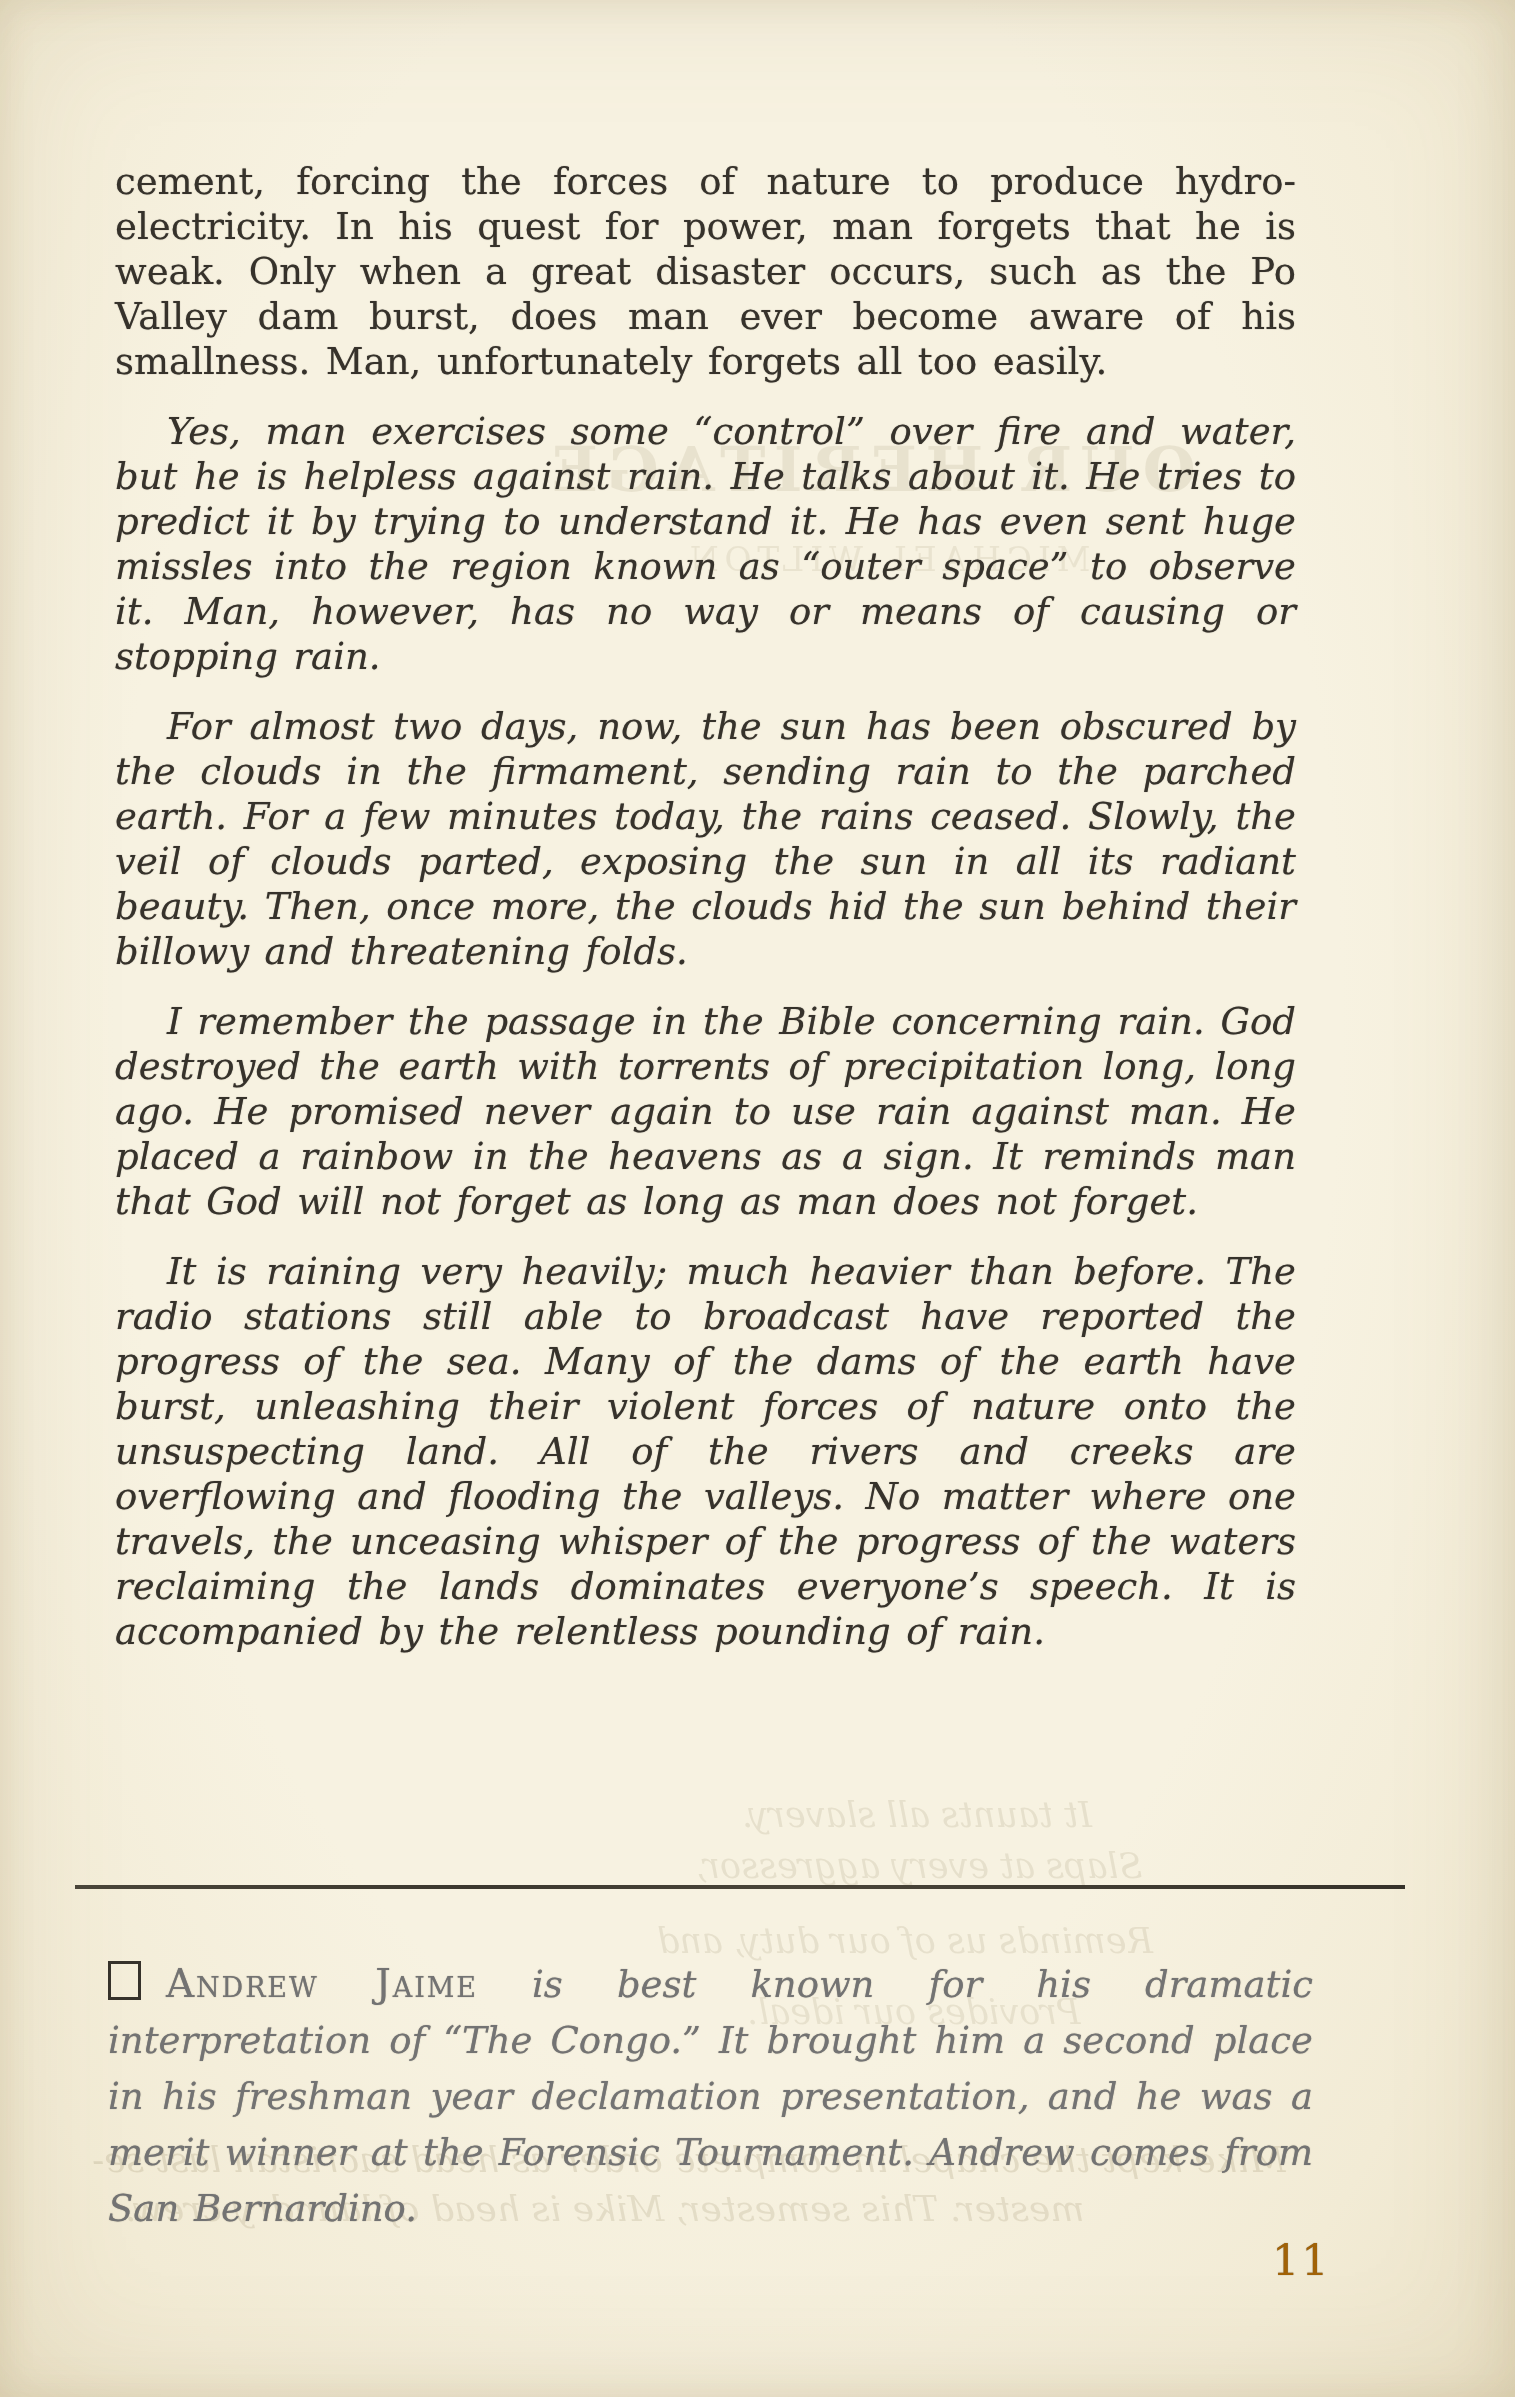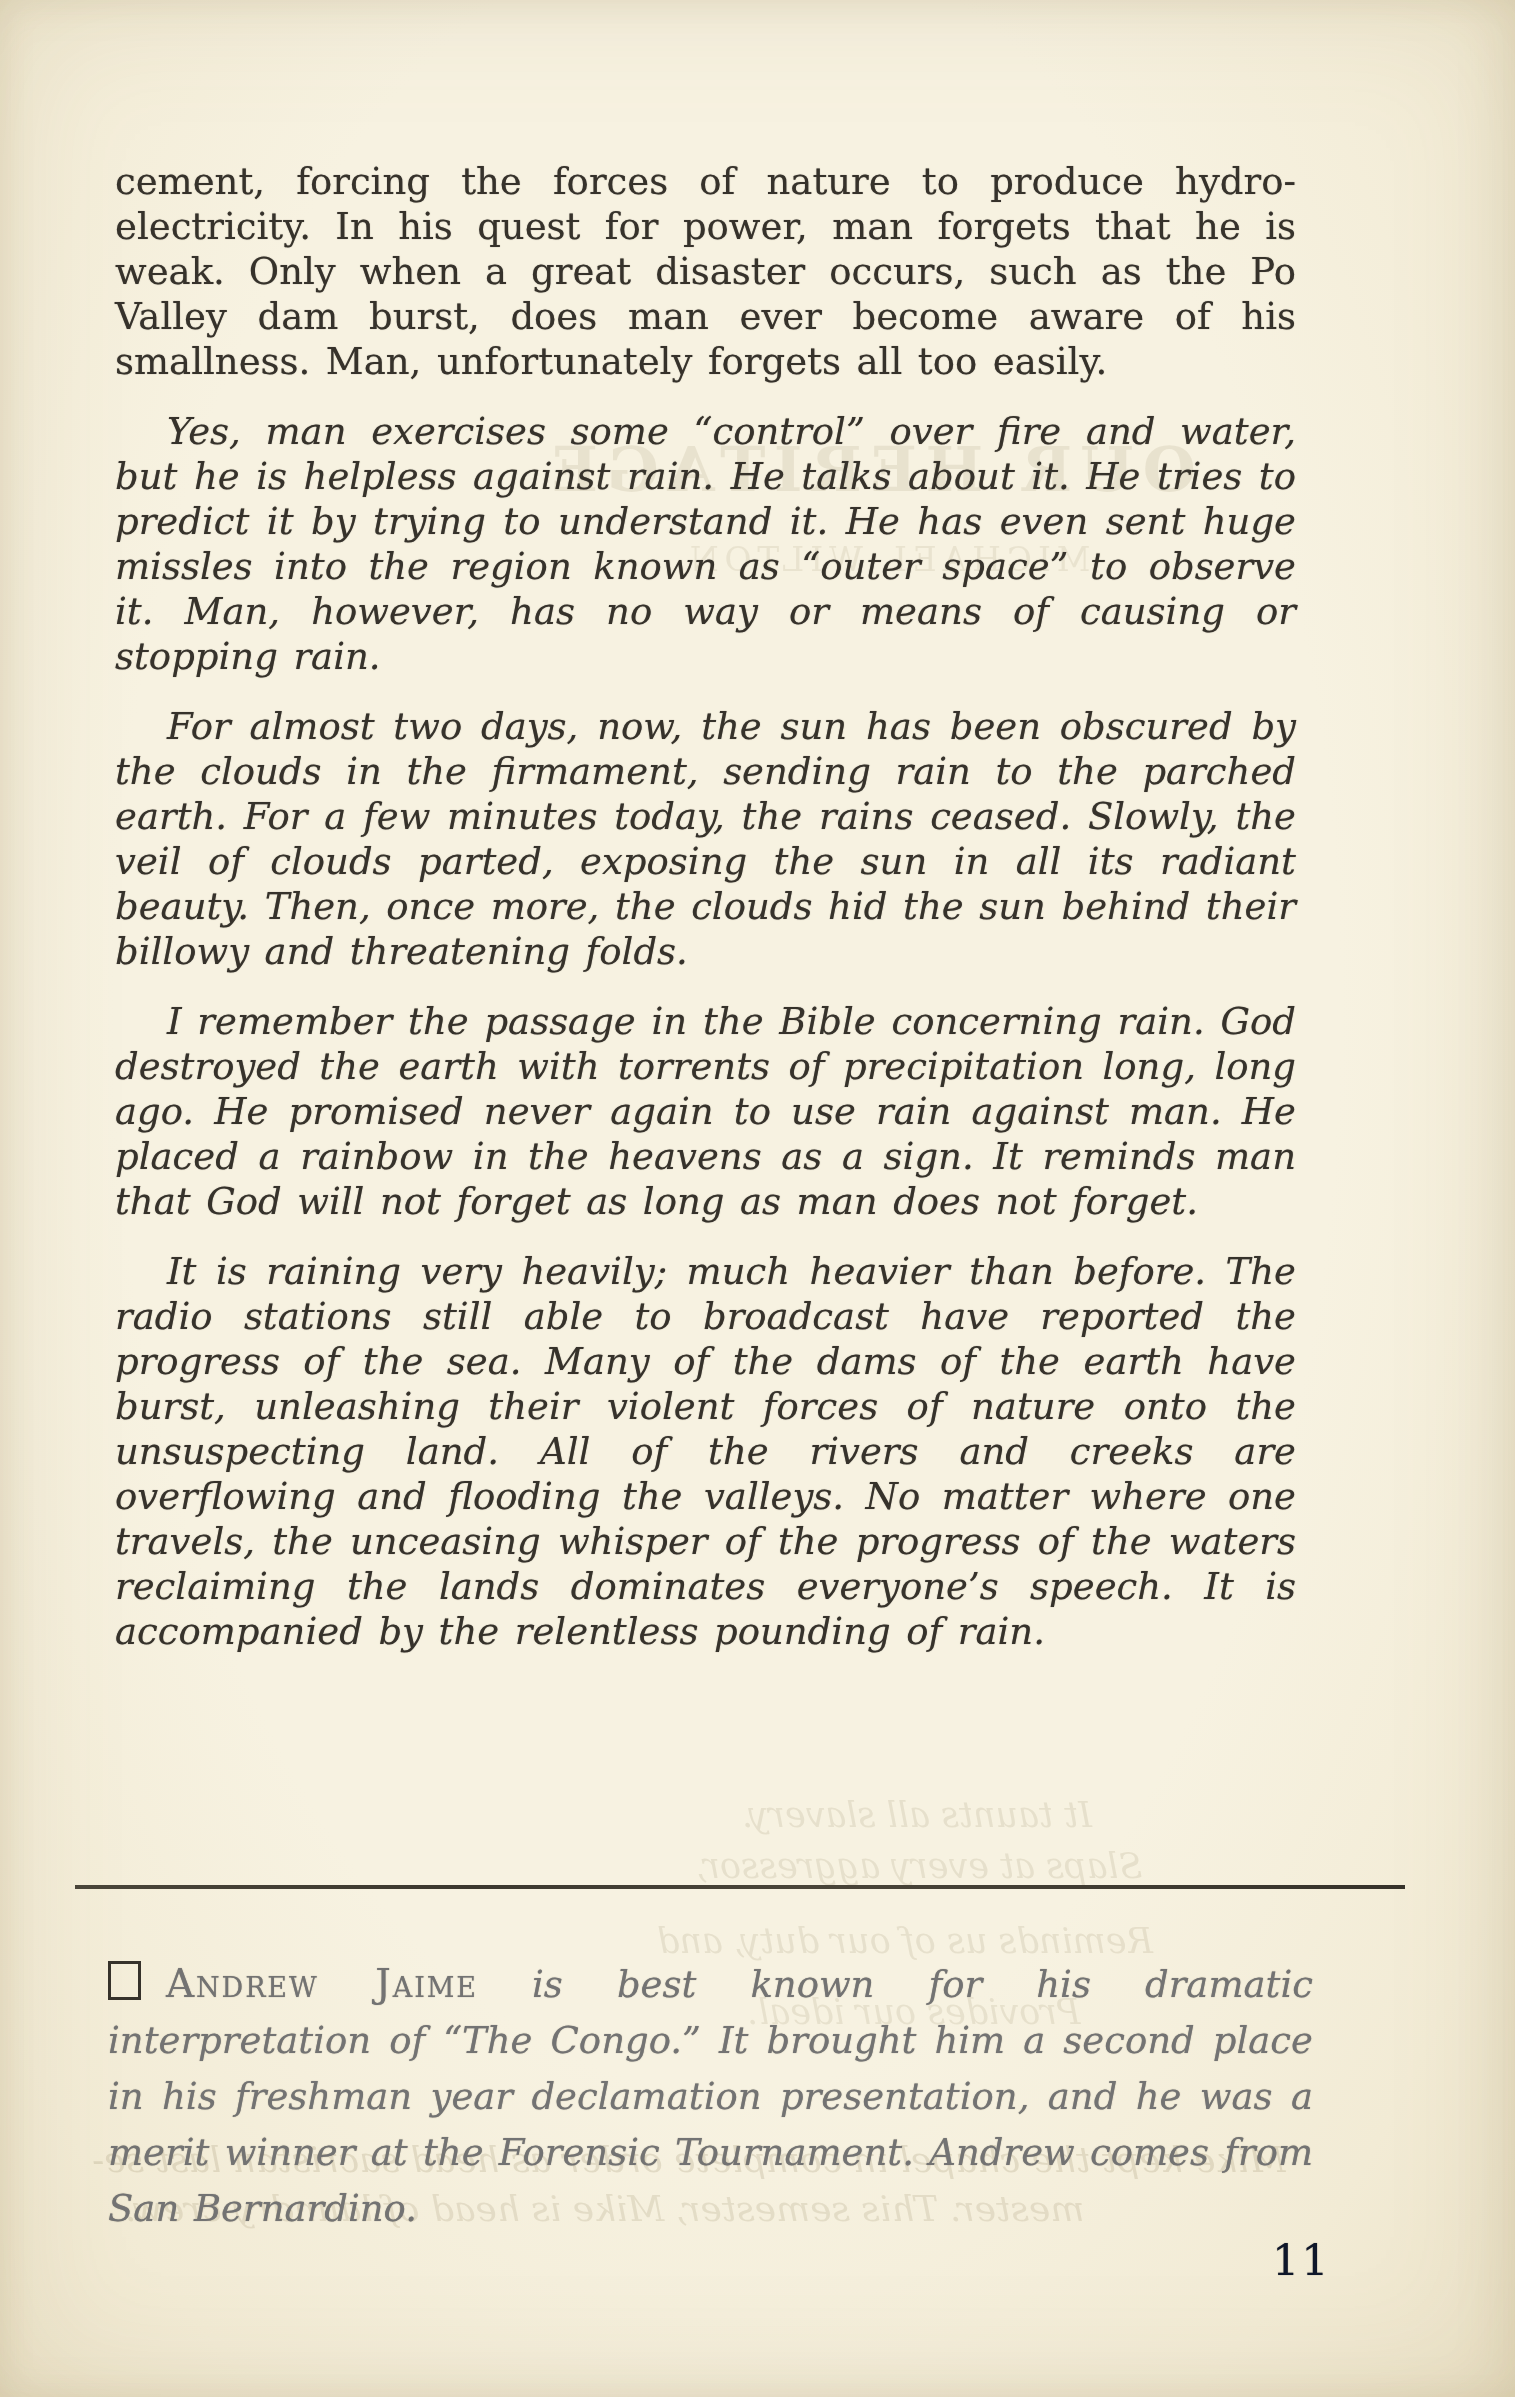--- a/index.html
+++ b/index.html
@@ -67,21 +67,21 @@
     letter-spacing: 1.9px;
     font-size: 39px;
   }
 
   
   .pagenum {
     position: absolute;
     left: 1272px; top: 2235px;
     font-size: 43px;
     letter-spacing: 1.9px;
-    color: #0f172a;
+    color: #a16207;
     text-shadow: 0 0 1px rgba(47, 44, 38, 0.6);
   }
 
   
   .bt {
     position: absolute;
     transform: scaleX(-1);
     color: #8d7e58;
     white-space: nowrap;
     pointer-events: none;

